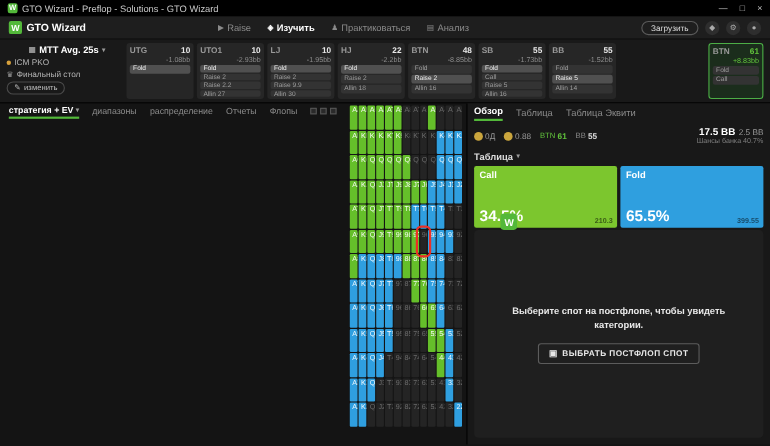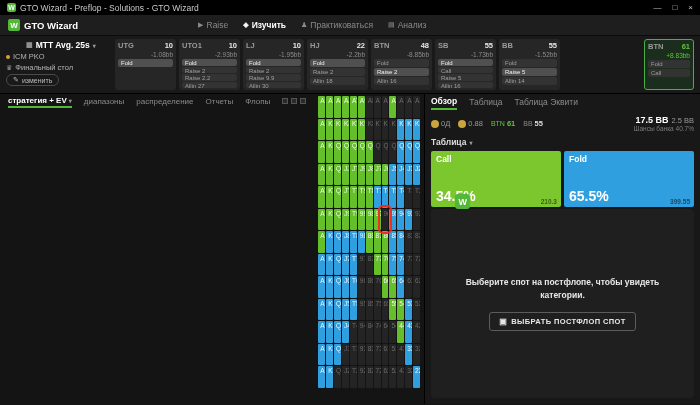--- a/index.html
+++ b/index.html
@@ -121,20 +121,28 @@
         </div>
         <div class="nav-item">
           <span class="nav-ico">♟</span>
           <span>Практиковаться</span>
         </div>
         <div class="nav-item">
           <span class="nav-ico">▤</span>
           <span>Анализ</span>
         </div>
       </div>
+    <div class="ab-right">
+      <button class="upload-btn">Загрузить</button>
+      <span id="abicons" style="display:flex;gap:6px;">
+          <span class="circle-icon">◆</span>
+          <span class="circle-icon">⚙</span>
+          <span class="circle-icon">●</span>
+        </span>
+    </div>
   </div>
 
   <div class="configbar">
     <div class="cfg-info">
       <div class="cfg-row first">
         <span class="cfg-ico">▦</span>
         <span>MTT Avg. 25s</span>
         <span class="caret">▾</span>
       </div>
       <div class="cfg-row">

